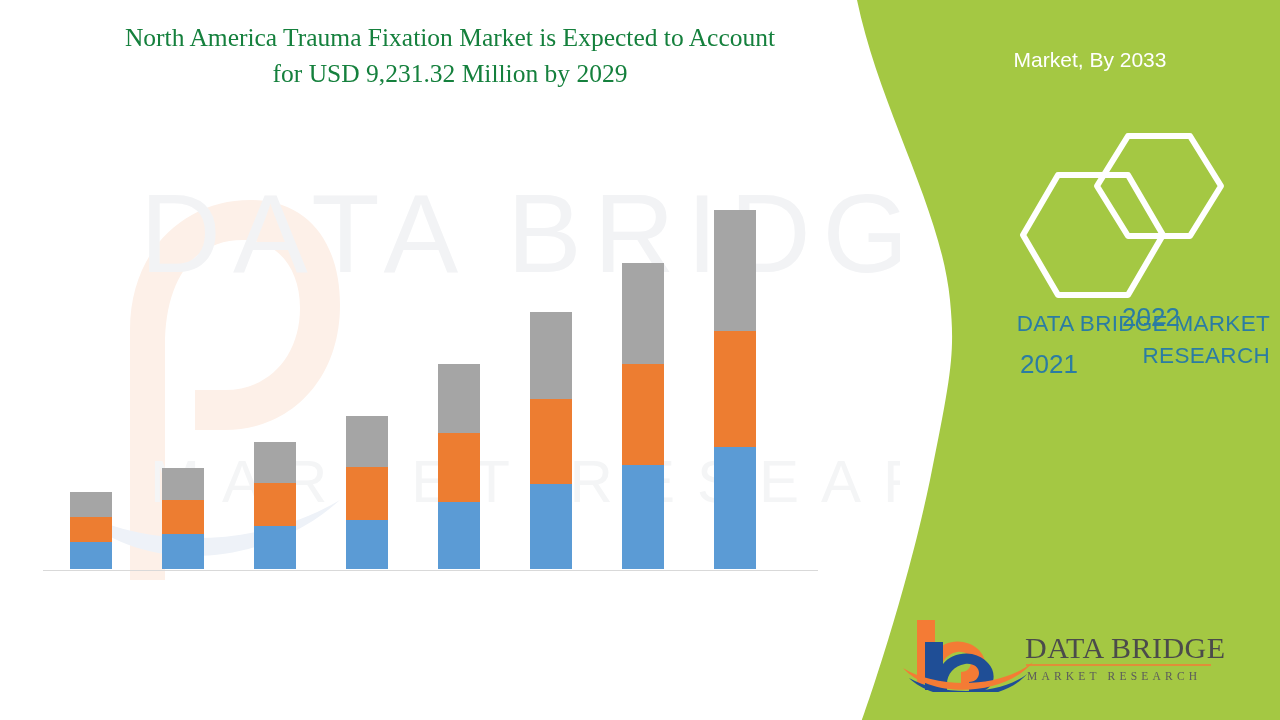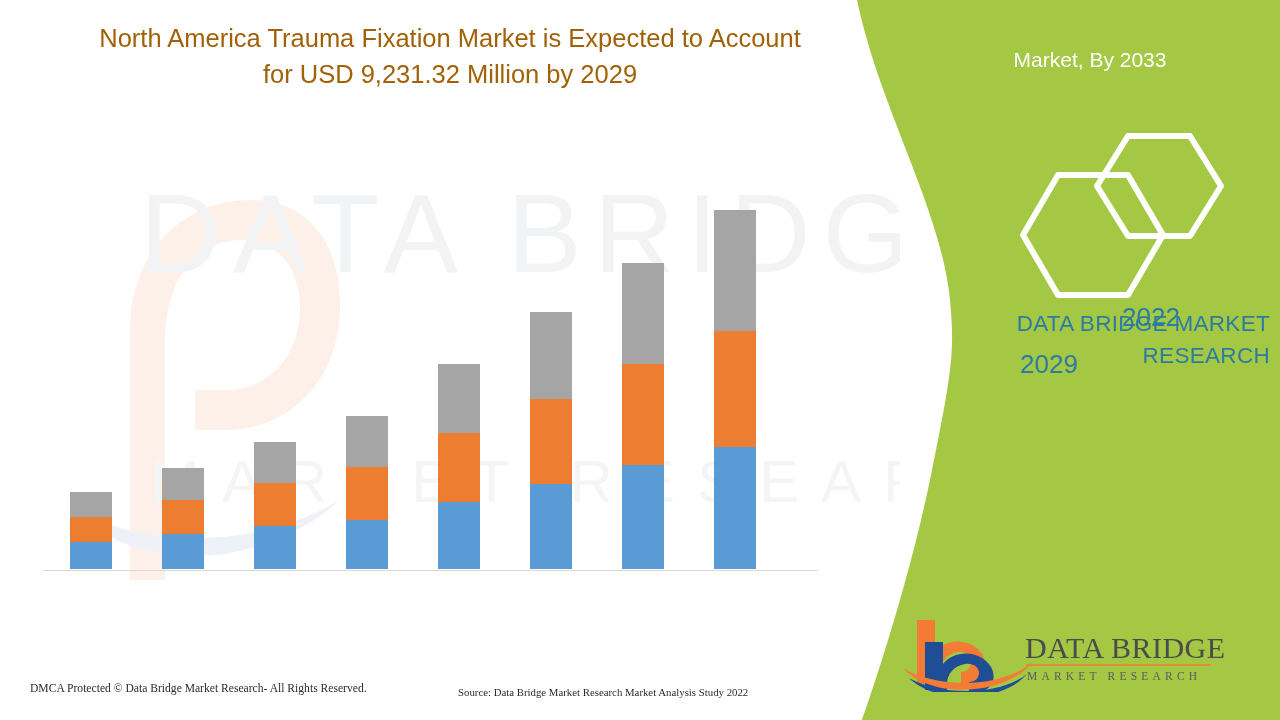--- a/index.html
+++ b/index.html
@@ -13,22 +13,22 @@
   
   .wm{position:absolute;pointer-events:none;user-select:none;}
   .wm-text{left:140px;top:178px;width:760px;font-size:112px;letter-spacing:12px;
            color:#f2f3f5;font-weight:400;line-height:1.0;white-space:nowrap;}
   .wm-text2{left:150px;top:452px;width:760px;font-size:60px;letter-spacing:22px;
             color:#f4f5f6;font-weight:400;line-height:1.0;white-space:nowrap;}
   .wm-b{left:55px;top:80px;width:300px;height:520px;}
   .wm-b svg{width:100%;height:100%;}
 
   .title{position:absolute;left:60px;top:20px;width:780px;text-align:center;
-         color:#a16207;font-size:25.5px;line-height:36px;font-weight:400;
-         font-family:Liberation Sans, sans-serif;}
+         color:#15803d;font-size:25.5px;line-height:36px;font-weight:400;
+         font-family:Liberation Serif, serif;}
 
   
   .chart{position:absolute;left:28px;top:180px;width:800px;height:400px;}
   .plot{position:absolute;left:0;top:0;width:800px;height:390px;}
   .axis-line{position:absolute;left:15px;top:390px;width:775px;height:1px;background:#d9d9d9;}
   .bar-group{position:absolute;bottom:1px;width:42px;display:flex;flex-direction:column;
              justify-content:flex-end;}
   .seg{width:100%;display:block;}
   .seg.us{background:#5b9bd5;}
   .seg.canada{background:#ed7d31;}
@@ -124,24 +124,20 @@
           <div class="bar-group" style="left: 686px; width: 42px;">
             <div class="seg mexico" style="height: 121px;"></div>
             <div class="seg canada" style="height: 116px;"></div>
             <div class="seg us" style="height: 122px;"></div>
           </div>
         </div>
       <div class="axis-line"></div>
 
     </div>
 
-    <div class="footer">
-      <div class="footer-left">DMCA Protected © Data Bridge Market Research- All Rights Reserved.</div>
-      <div class="footer-right">Source: Data Bridge Market Research Market Analysis Study 2022</div>
-    </div>
   </div>
 
   <div class="green-panel">
     <svg viewBox="0 0 1280 720" xmlns="http://www.w3.org/2000/svg" preserveAspectRatio="none">
       <path d="M857 0 L1280 0 L1280 720 L862 720
                C862 720 905 600 930 480
                C952 372 955 352 950 300
                C941 208 880 110 857 0 Z" fill="#a4c843"></path>
     </svg>
   </div>
@@ -153,21 +149,21 @@
     </div>
 
     <div class="hexwrap">
       <svg viewBox="0 0 380 170" xmlns="http://www.w3.org/2000/svg">
 
         <polygon points="228,6 290,6 321,56 290,106 228,106 197,56" fill="none" stroke="#ffffff" stroke-width="6" stroke-linejoin="round"></polygon>
 
         <polygon points="158,45 228,45 263,105 228,165 158,165 123,105" fill="none" stroke="#ffffff" stroke-width="6" stroke-linejoin="round"></polygon>
       </svg>
       <div class="hex-label hex-2022">2022</div>
-      <div class="hex-label hex-2029">2029</div>
+      <div class="hex-label hex-2029">2021</div>
     </div>
 
     <div class="brand">
       <span>DATA BRIDGE MARKET</span><br>
       <span>RESEARCH</span>
     </div>
 
     <div class="logo">
       <svg viewBox="0 0 330 80" xmlns="http://www.w3.org/2000/svg">
 

